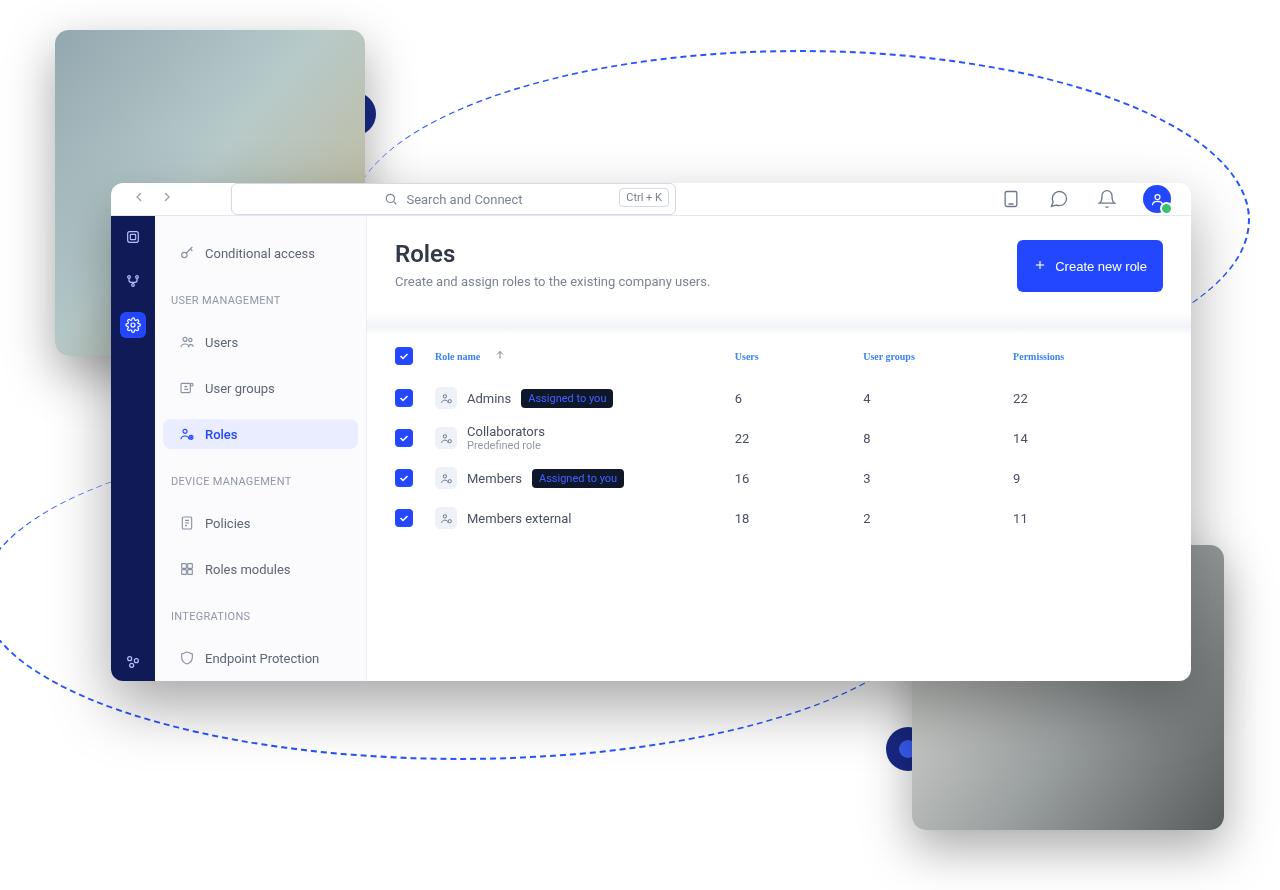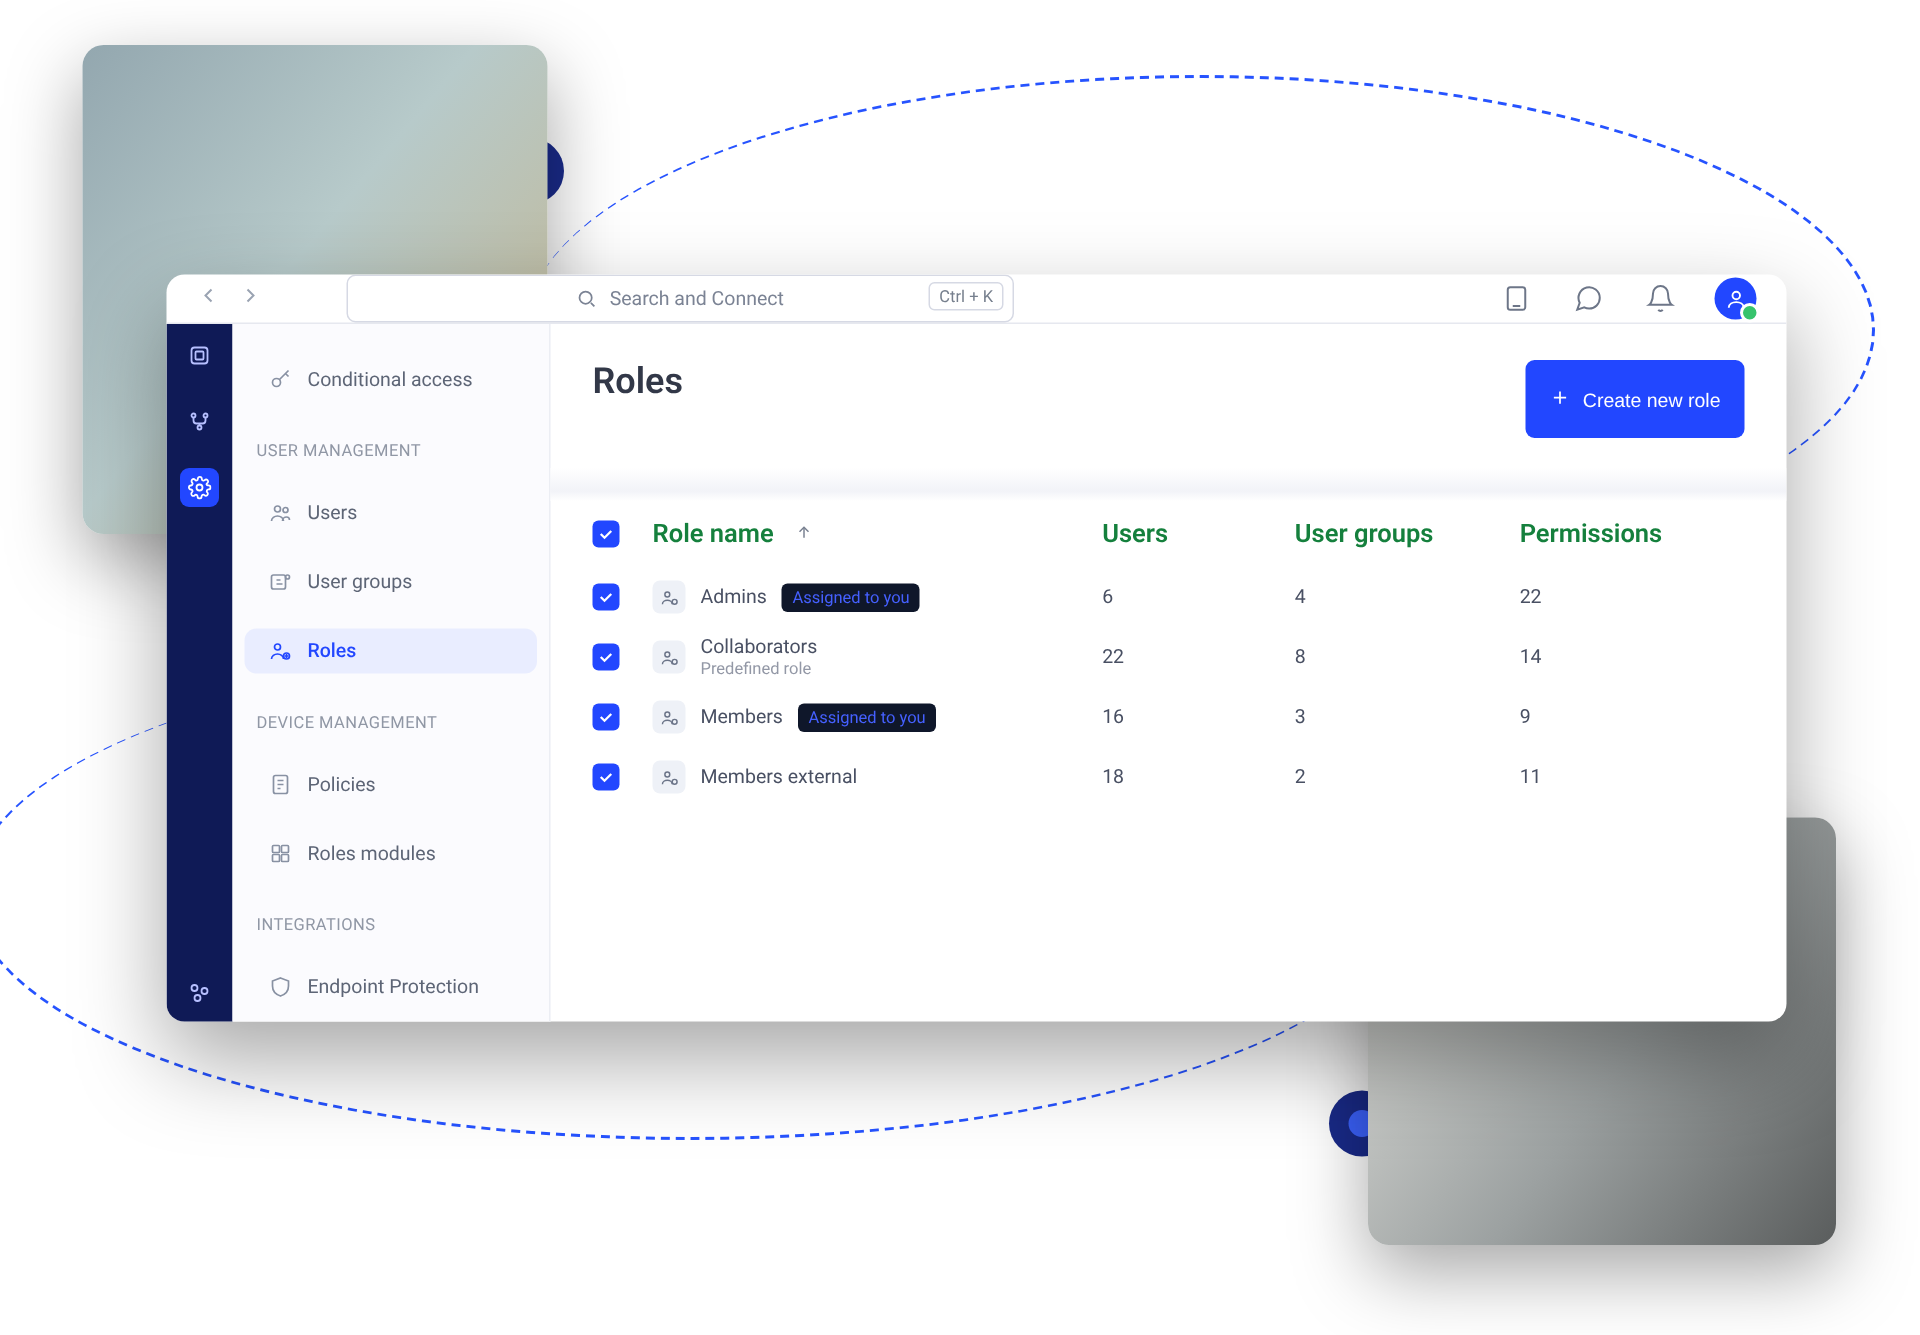--- a/index.html
+++ b/index.html
@@ -35,21 +35,21 @@
   .sidebar .ico{width:16px;height:16px;color:#8891a3;}
   .sidebar .item.active .ico{color:#2247ff;}
   .main{flex:1;display:flex;flex-direction:column;}
   .header{padding:24px 28px 0;display:flex;align-items:flex-start;gap:16px;position:relative;}
   .header h1{margin:0;font-size:24px;color:#323848;font-weight:600;}
   .header p{margin:6px 0 0;font-size:13px;color:#7c8393;}
   .newbtn{margin-left:auto;background:#2247ff;color:#fff;border:none;border-radius:6px;height:52px;padding:0 16px;display:flex;align-items:center;gap:8px;font-size:13px;cursor:pointer;}
   .header-shadow{height:22px;background:linear-gradient(#fff, #f2f3f8 70%, #fff);margin-top:20px;}
   .table{padding:0 28px;}
   .thead,.trow{display:flex;align-items:center;width:100%;}
-  .thead{height:44px;color:#15803d;font-size:17px;font-weight:600;}
+  .thead{height:44px;color:#3b82f6;font-size:10px;font-weight:600;font-family:Liberation Serif, serif;}
   .trow{height:40px;font-size:13px;color:#495063;}
   .col.chk{width:40px;}
   .col.role{flex:1.4;display:flex;align-items:center;gap:10px;}
   .col.users{flex:.6;}
   .col.groups{flex:.7;}
   .col.perm{flex:.7;}
   .cb{width:18px;height:18px;border-radius:4px;background:#2247ff;display:flex;align-items:center;justify-content:center;}
   .cb svg{stroke:#fff;}
   .roleico{width:22px;height:22px;border-radius:5px;background:#eef1f7;display:flex;align-items:center;justify-content:center;color:#6b7488;}
   .tag{background:#0f172a;color:#4560ff;font-size:11px;border-radius:4px;padding:3px 7px;}
@@ -207,20 +207,21 @@
               <path d="M12 3l8 3v5c0 5-3.5 8.5-8 10-4.5-1.5-8-5-8-10V6l8-3z"></path>
             </svg></span>
         <span>Endpoint Protection</span>
       </div>
     </div>
 
     <div class="main">
       <div class="header">
         <div>
           <h1>Roles</h1>
+          <p>Create and assign roles to the existing company users.</p>
         </div>
         <button class="newbtn">
           <span><svg width="14" height="14" viewBox="0 0 24 24" fill="none" stroke="currentColor" stroke-width="2">
                 <line x1="12" y1="5" x2="12" y2="19"></line>
                 <line x1="5" y1="12" x2="19" y2="12"></line>
               </svg></span>
           <span>Create new role</span>
         </button>
       </div>
       <div class="header-shadow"></div>

